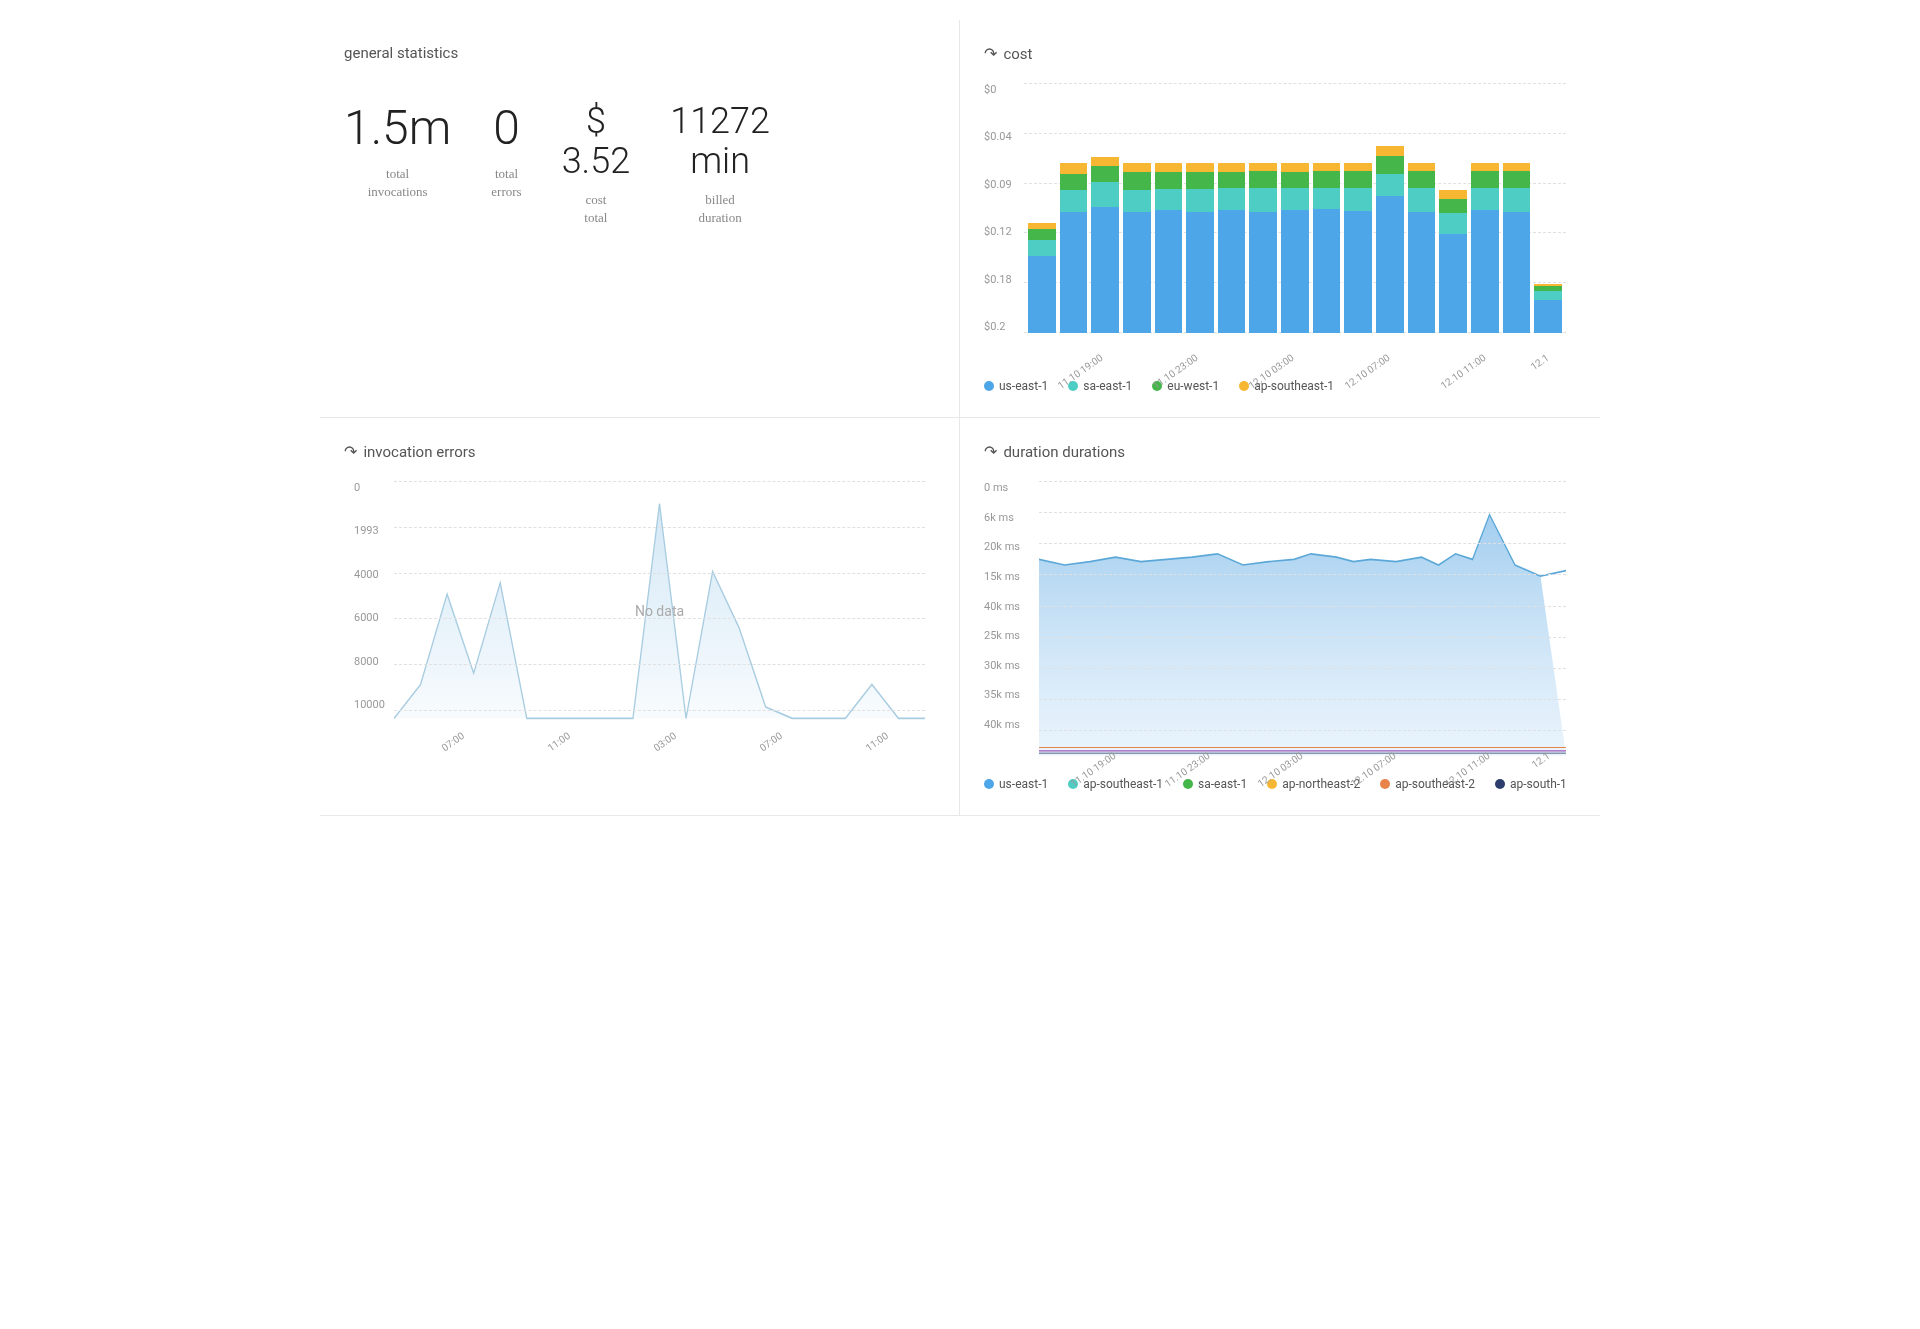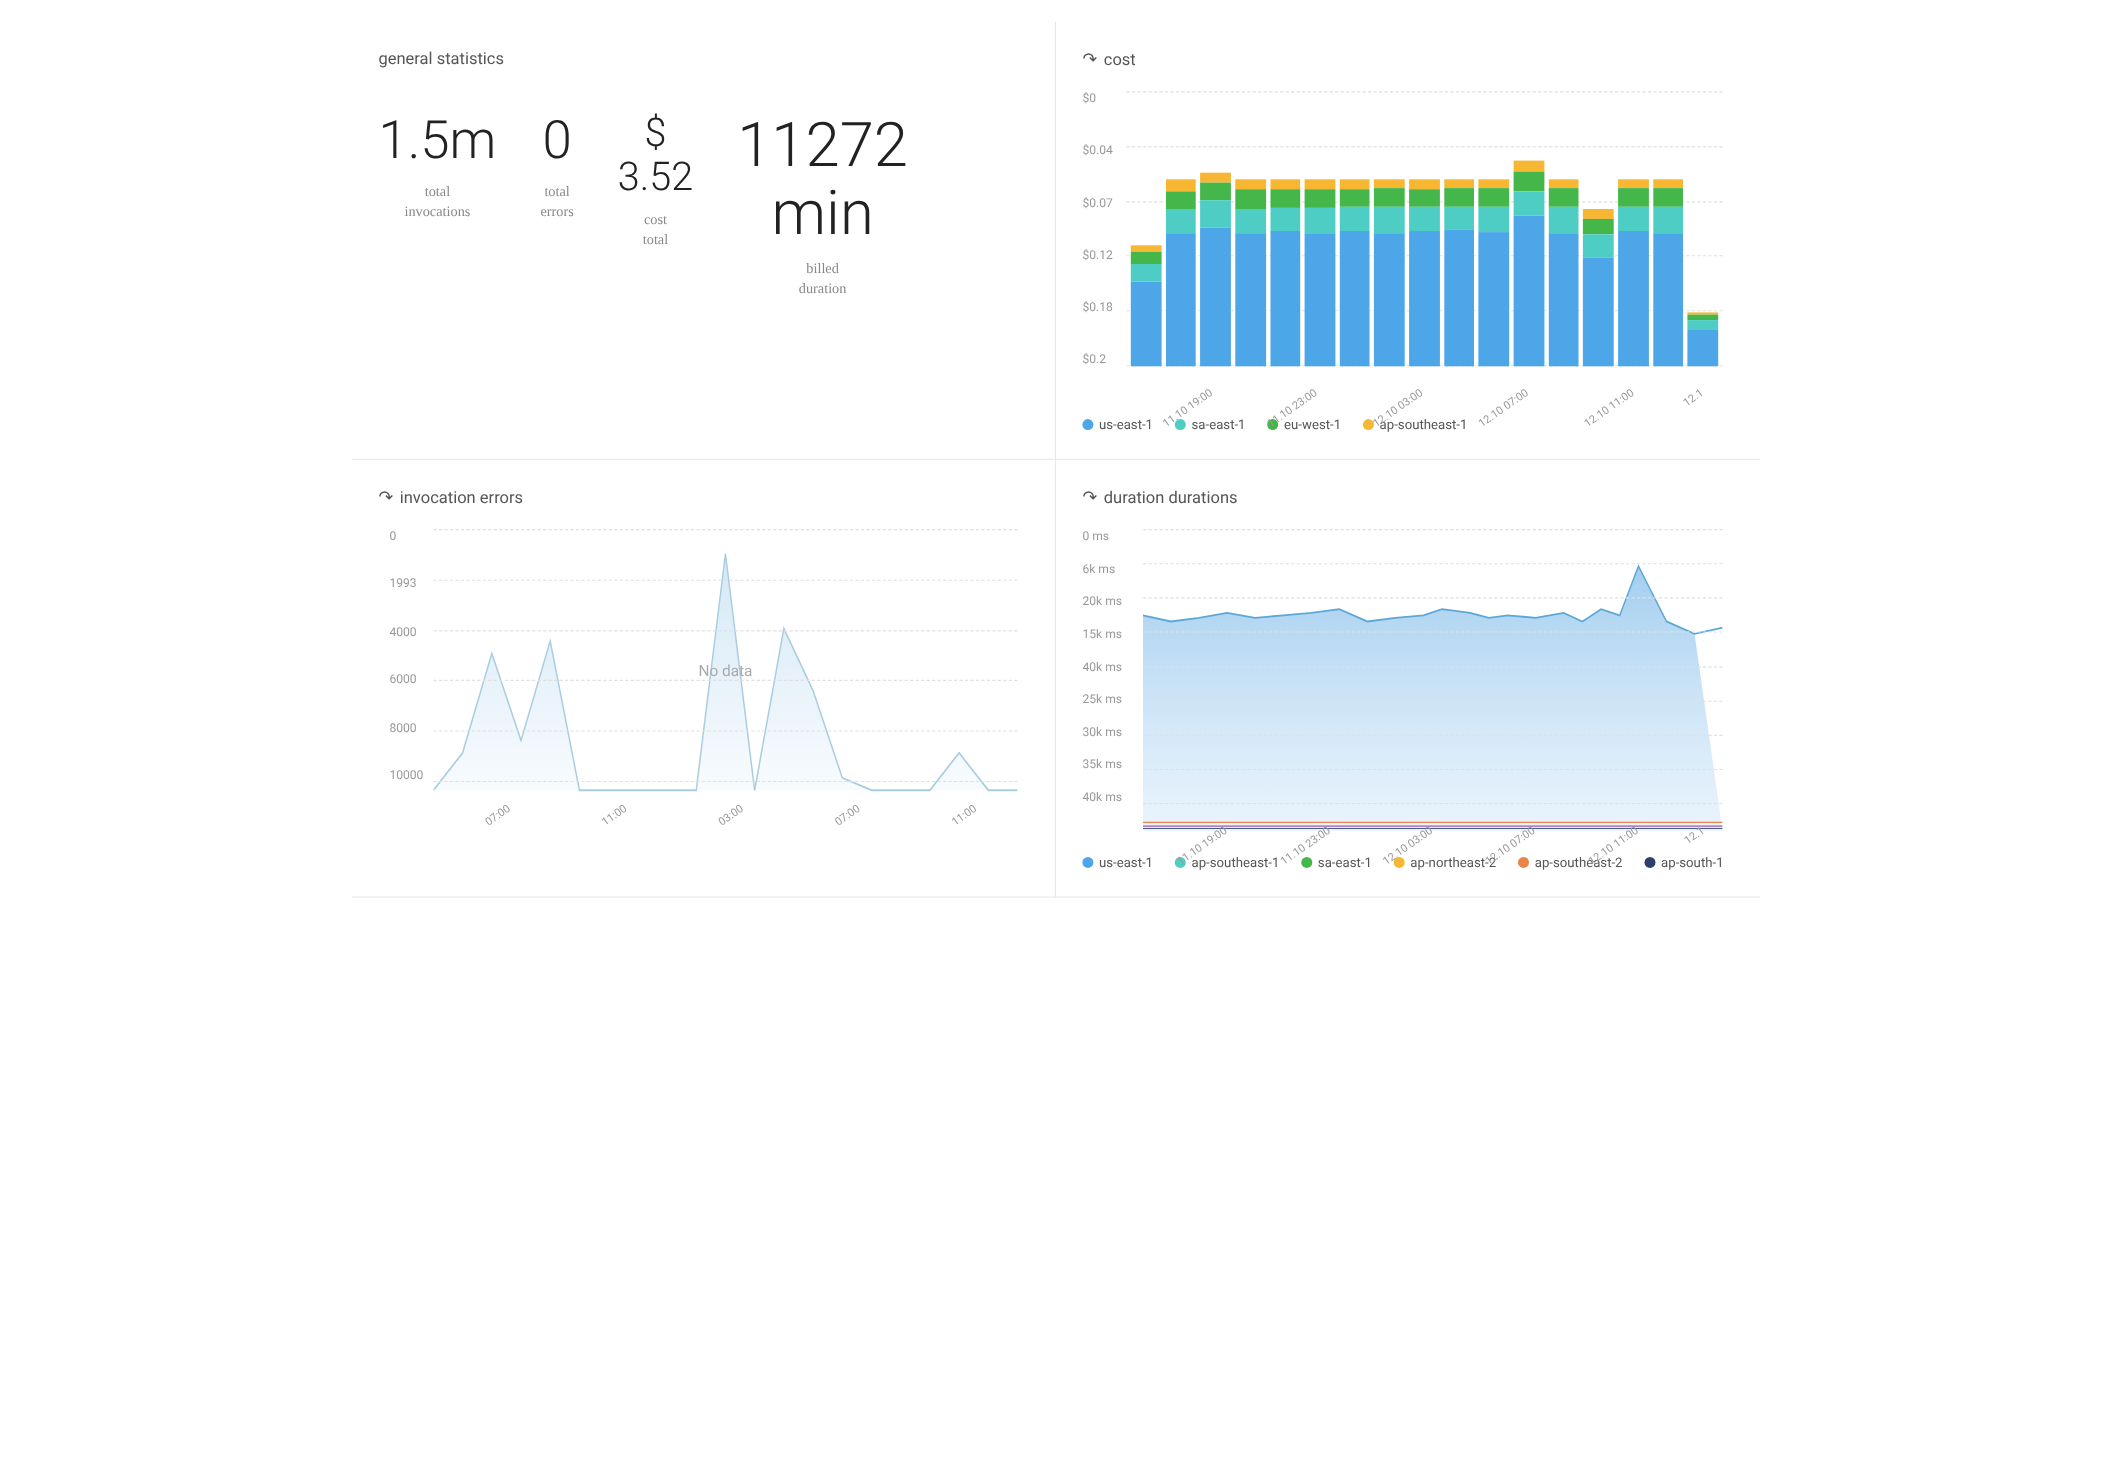--- a/index.html
+++ b/index.html
@@ -59,21 +59,21 @@
       font-size: 13px;
       color: #888;
       margin-top: 10px;
       line-height: 1.4;
       font-family: Liberation Serif, serif;
     }
     .stat-item.cost .stat-value {
       font-size: 36px;
     }
     .stat-item.duration .stat-value {
-      font-size: 56px;
+      font-size: 36px;
     }
 
     
     .chart-container {
       width: 100%;
       position: relative;
     }
     .cost-chart-area {
       height: 280px;
       position: relative;
@@ -251,21 +251,21 @@
     <div class="panel-title">
       <span class="chart-icon">↷</span>
       <span>cost</span>
     </div>
     <div class="chart-container">
       <div class="cost-chart-area">
         <div class="y-axis">
           <span>$0.2</span>
           <span>$0.18</span>
           <span>$0.12</span>
-          <span>$0.07</span>
+          <span>$0.09</span>
           <span>$0.04</span>
           <span>$0</span>
         </div>
         <div class="grid-lines">
           <div class="grid-line"></div>
           <div class="grid-line"></div>
           <div class="grid-line"></div>
           <div class="grid-line"></div>
           <div class="grid-line"></div>
           <div class="grid-line"></div>

